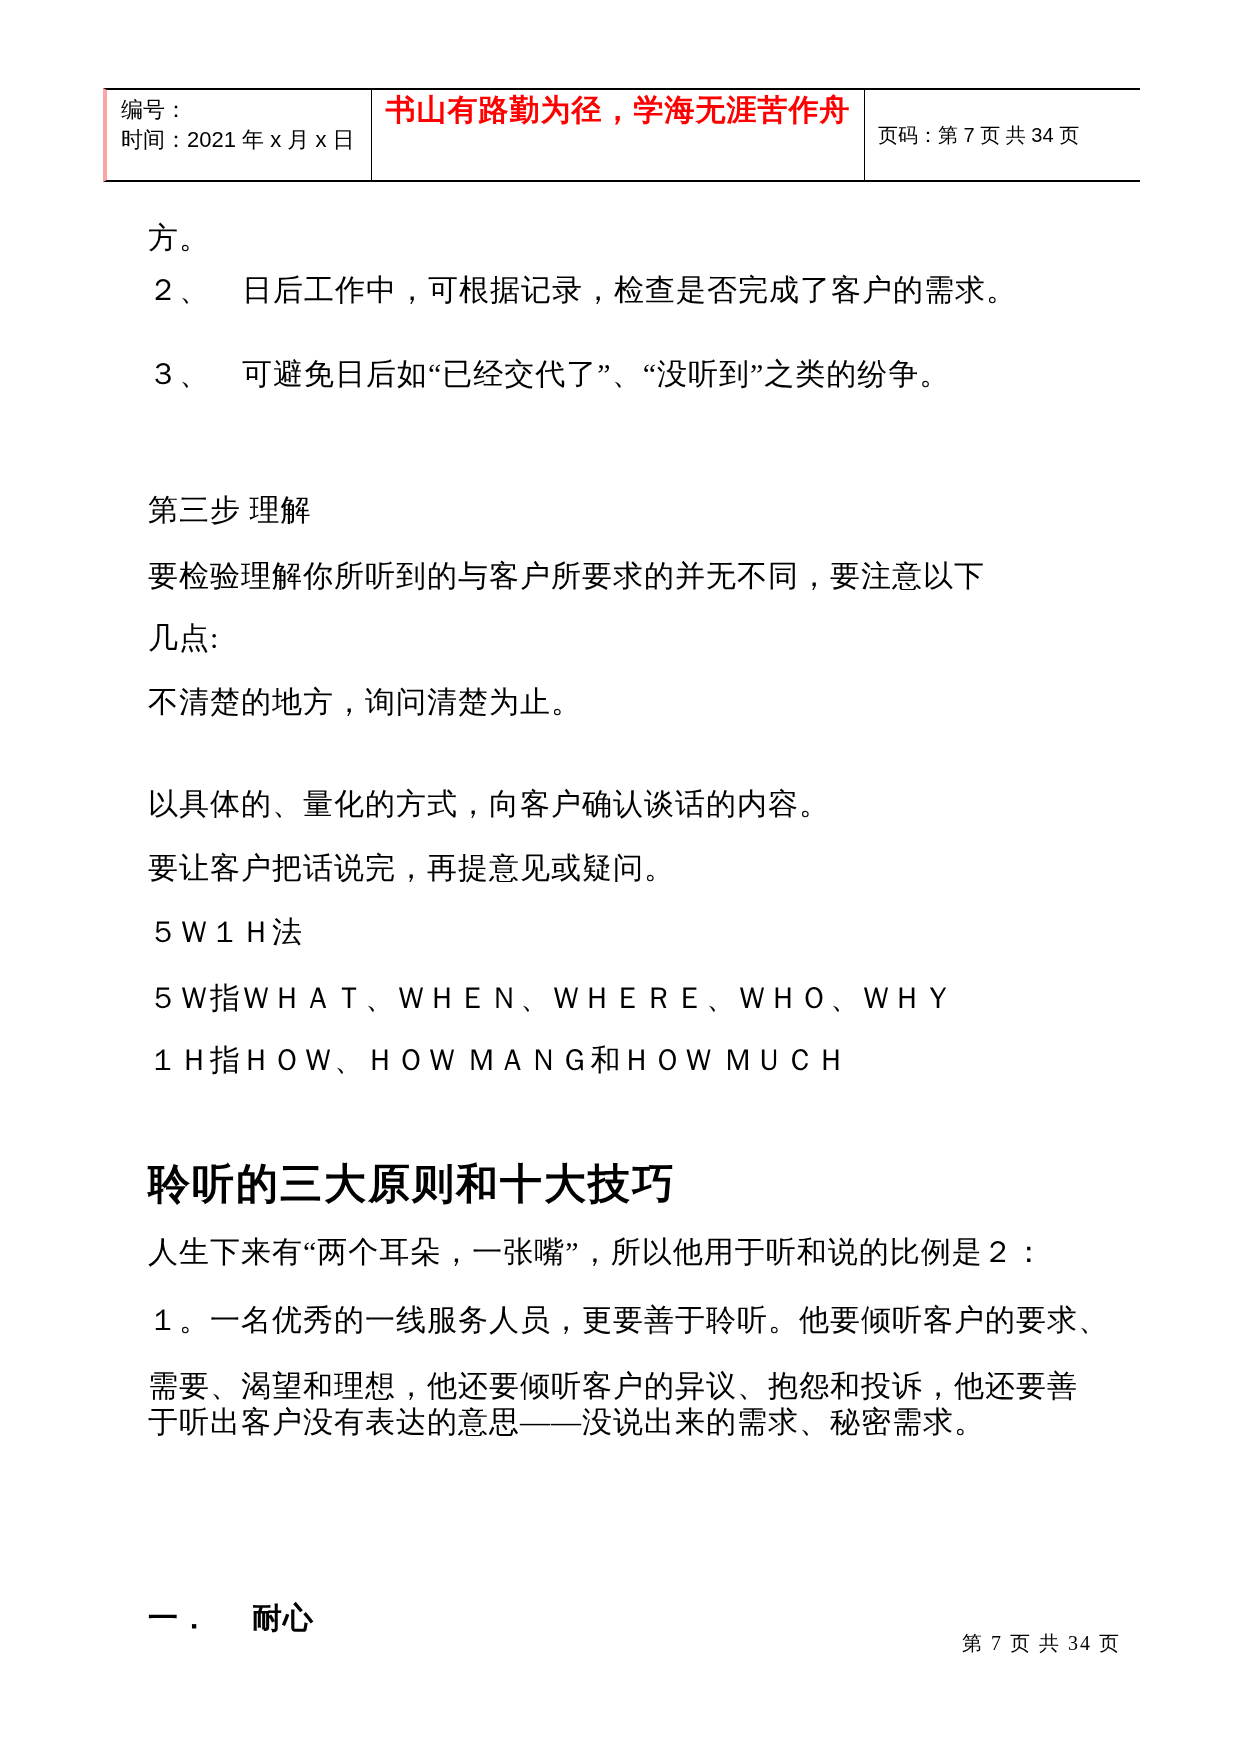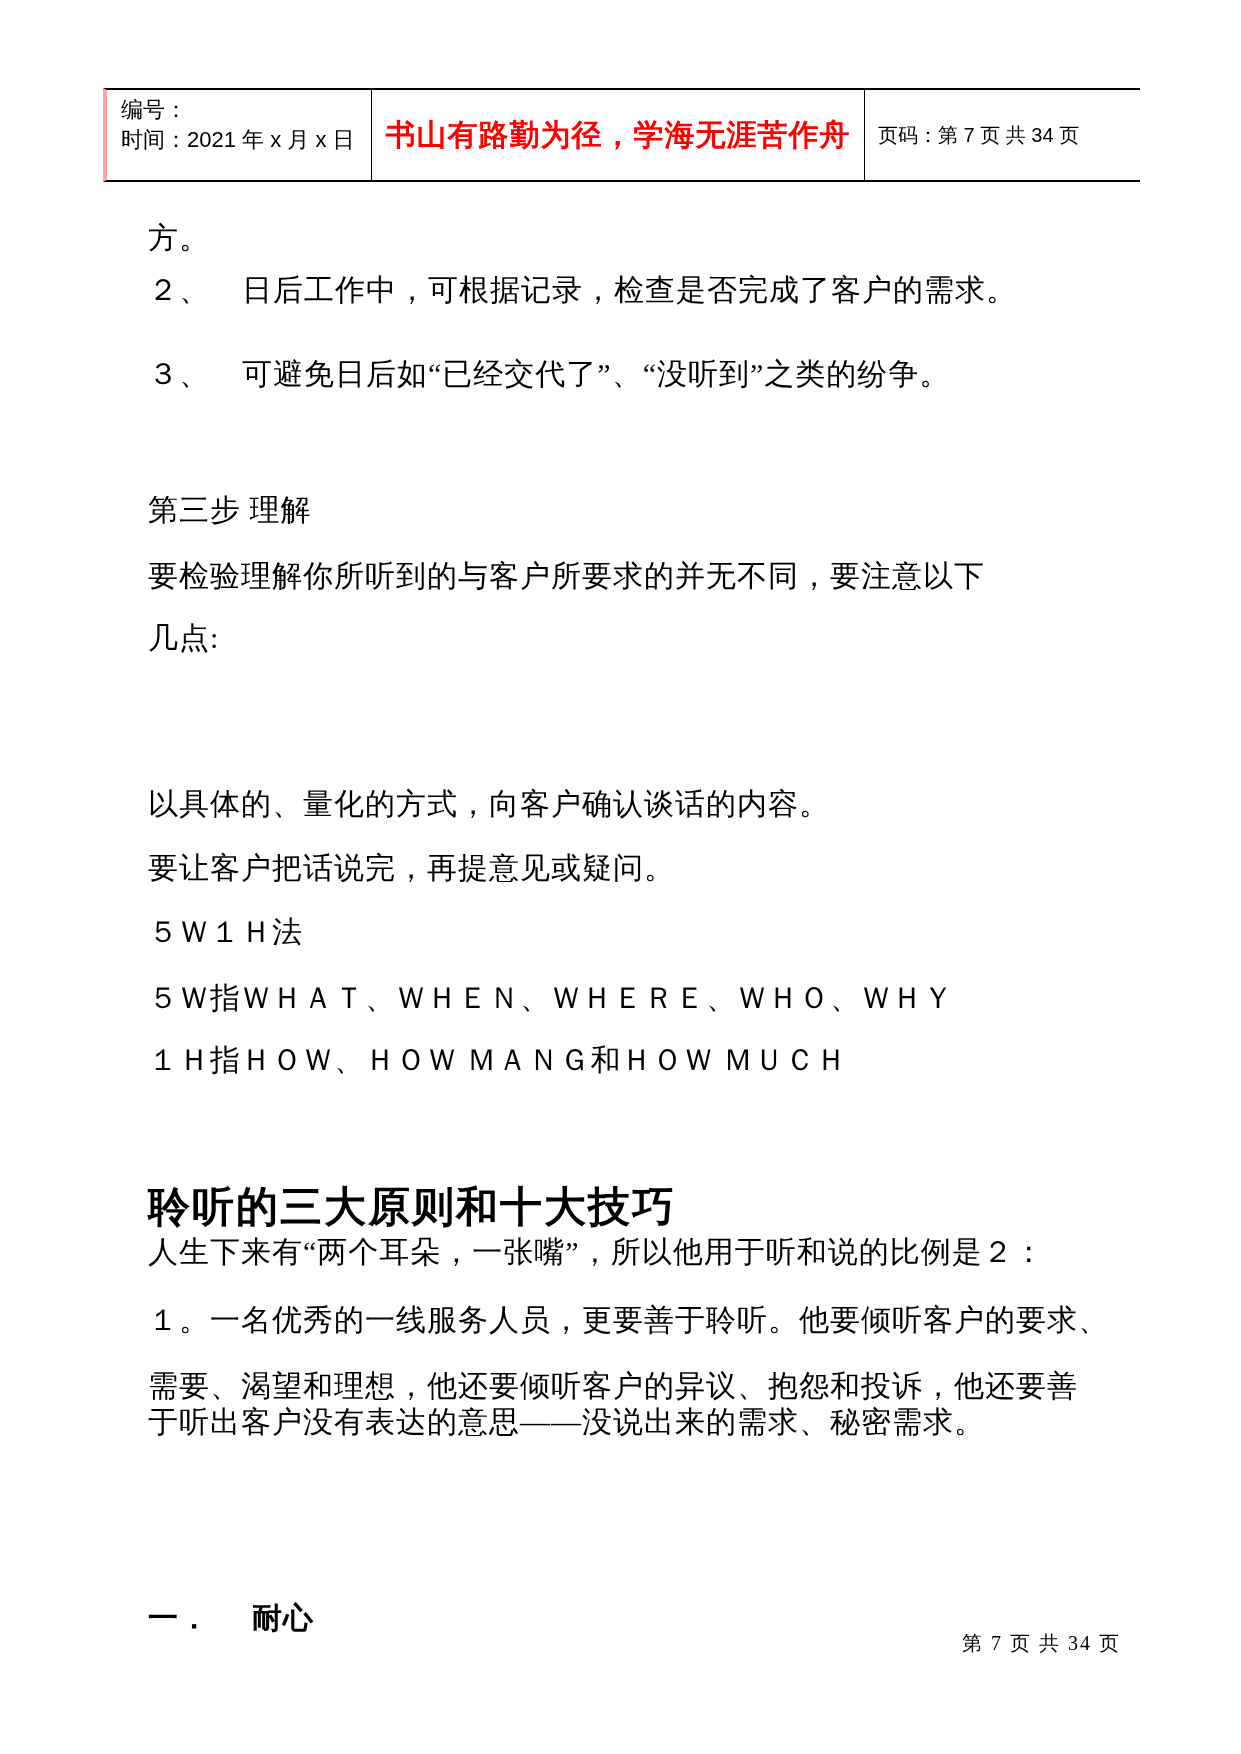--- a/index.html
+++ b/index.html
@@ -39,21 +39,21 @@
     width: 265px;
     border-right: 1px solid #000;
     padding: 5px 0 0 14px;
     font-size: 22px;
     line-height: 30px;
   }
   .cell-mid {
     width: 493px;
     border-right: 1px solid #000;
     display: flex;
-    align-items: center;
+    align-items: flex-start;
     justify-content: center;
   }
   .slogan {
     font-size: 30px;
     font-weight: bold;
     letter-spacing: 1px;
     white-space: nowrap;
   }
   .cell-right {
     flex: 1;
@@ -78,21 +78,20 @@
     margin-right: 32px;
   }
   .section-heading {
     position: absolute;
     left: 148px;
     font-size: 42px;
     font-weight: bold;
     letter-spacing: 2px;
     white-space: nowrap;
     line-height: 52px;
-    margin-top: 23px;
   }
   .subsection {
     font-weight: bold;
     margin-top: 36px;
   }
   .subsection .num {
     margin-right: 42px;
   }
 
   
@@ -129,20 +128,21 @@
     <span class="num">２、</span><span>日后工作中，可根据记录，检查是否完成了客户的需求。</span>
   </div>
 
   <div class="bline" style="top:354px">
     <span class="num">３、</span><span>可避免日后如“已经交代了”、“没听到”之类的纷争。</span>
   </div>
 
   <div class="bline" style="top:490px">第三步 理解</div>
   <div class="bline" style="top:556px">要检验理解你所听到的与客户所要求的并无不同，要注意以下</div>
   <div class="bline" style="top:618px">几点:</div>
+  <div class="bline" style="top:682px">不清楚的地方，询问清楚为止。</div>
   <div class="bline" style="top:784px">以具体的、量化的方式，向客户确认谈话的内容。</div>
   <div class="bline" style="top:848px">要让客户把话说完，再提意见或疑问。</div>
   <div class="bline" style="top:912px">５Ｗ１Ｈ法</div>
   <div class="bline" style="top:978px">５Ｗ指ＷＨＡＴ、ＷＨＥＮ、ＷＨＥＲＥ、ＷＨＯ、ＷＨＹ</div>
   <div class="bline" style="top:1040px">１Ｈ指ＨＯＷ、ＨＯＷ ＭＡＮＧ和ＨＯＷ ＭＵＣＨ</div>
 
   <div class="section-heading" style="top:1158px">聆听的三大原则和十大技巧</div>
 
   <div class="bline" style="top:1232px">人生下来有“两个耳朵，一张嘴”，所以他用于听和说的比例是２：</div>
   <div class="bline" style="top:1300px">１。一名优秀的一线服务人员，更要善于聆听。他要倾听客户的要求、</div>

